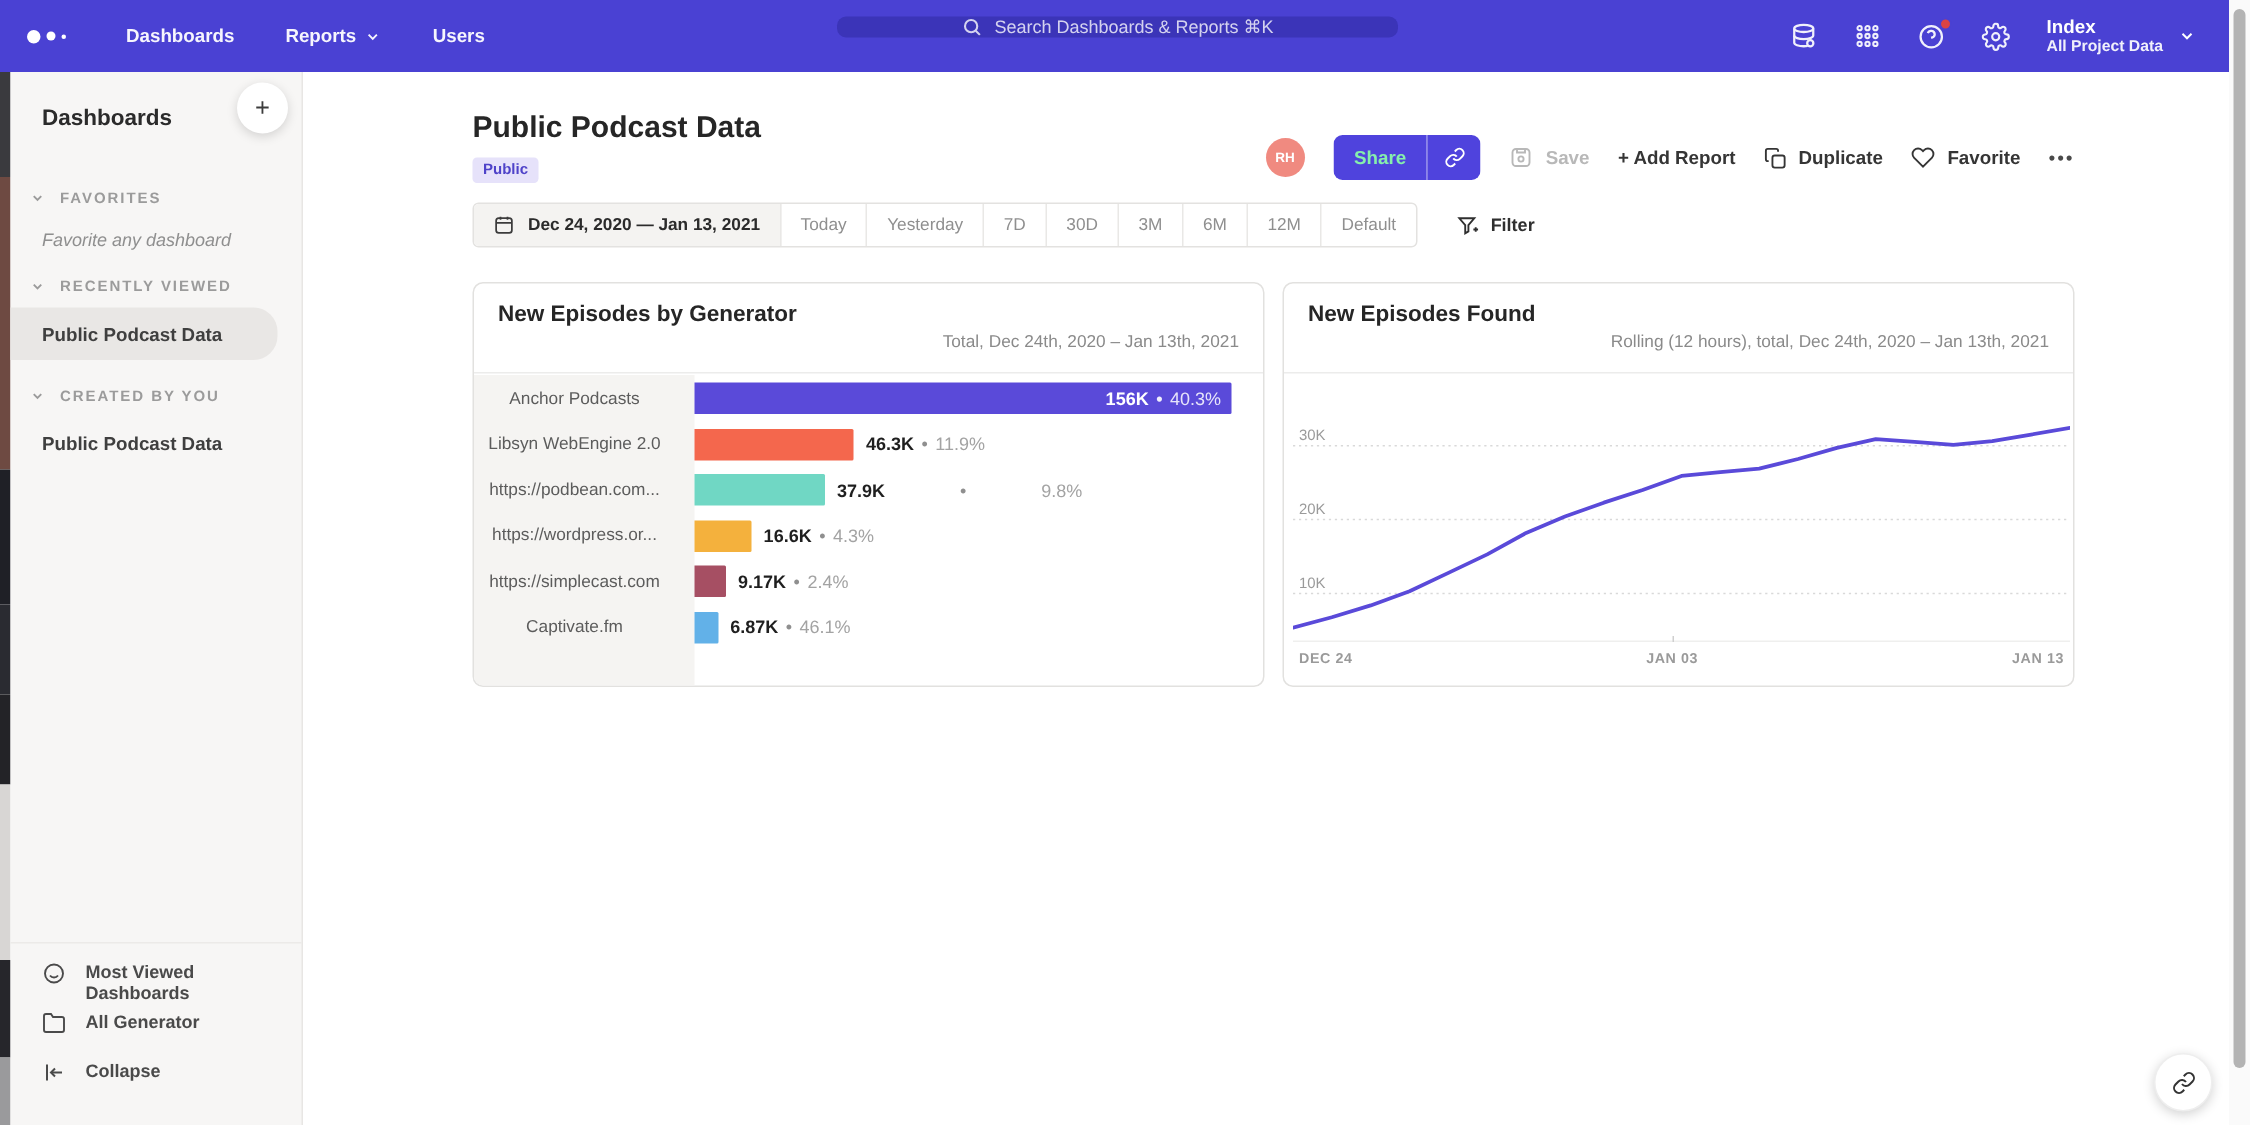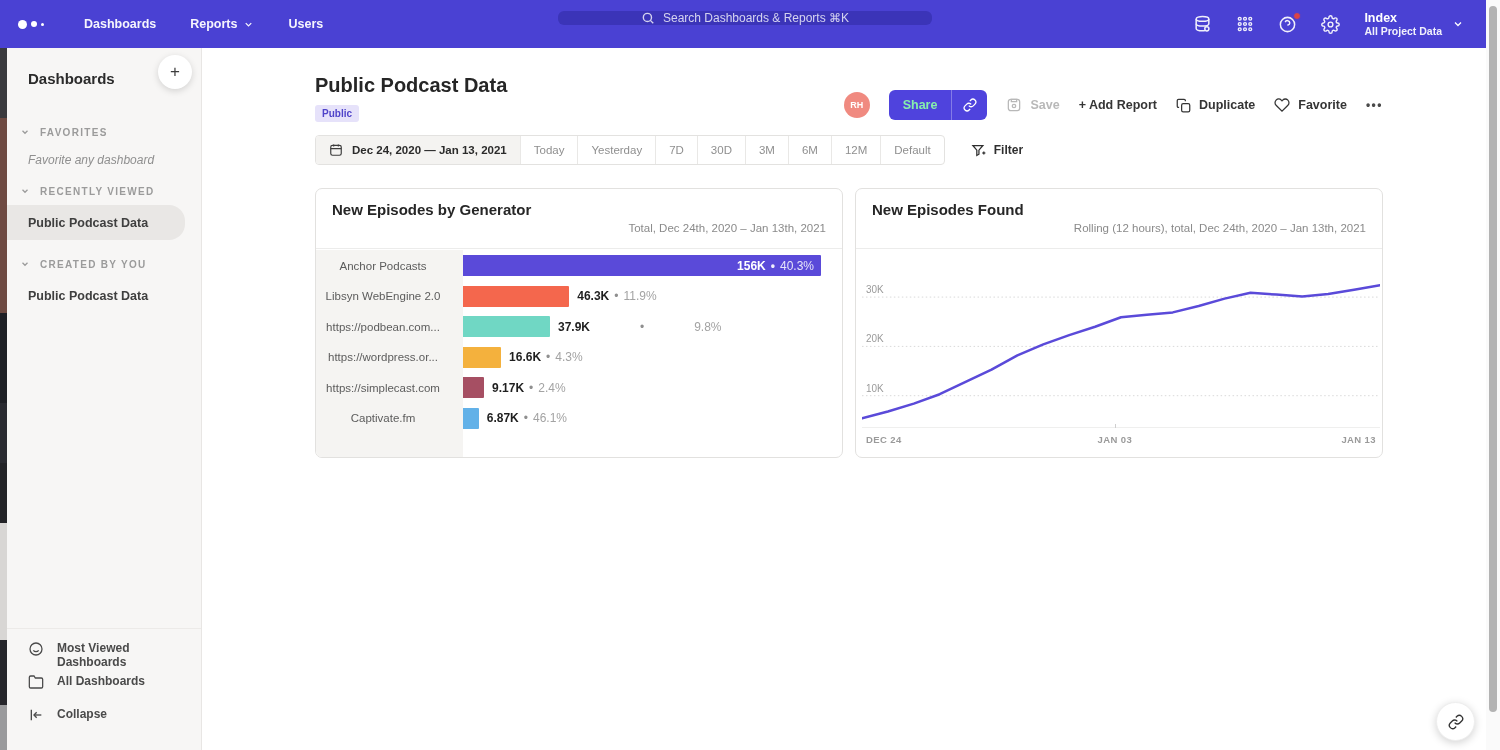--- a/index.html
+++ b/index.html
@@ -276,21 +276,21 @@
           </svg>
       </span>
       <span>Most Viewed Dashboards</span>
     </div>
     <div class="sb-footer-item">
       <span class="icon">
         <svg width="16" height="16" viewBox="0 0 24 24" fill="none" stroke="currentColor" stroke-width="1.9">
             <path d="M22 19a2 2 0 0 1-2 2H4a2 2 0 0 1-2-2V5a2 2 0 0 1 2-2h5l2 3h9a2 2 0 0 1 2 2z"></path>
           </svg>
       </span>
-      <span>All Dashboards</span>
+      <span>All Generator</span>
     </div>
     <div class="sb-footer-item">
       <span class="icon">
         <svg width="16" height="16" viewBox="0 0 24 24" fill="none" stroke="currentColor" stroke-width="2">
             <line x1="5" y1="4" x2="5" y2="20"></line>
             <line x1="20" y1="12" x2="9" y2="12"></line>
             <polyline points="13 8 9 12 13 16"></polyline>
           </svg>
       </span>
       <span>Collapse</span>

